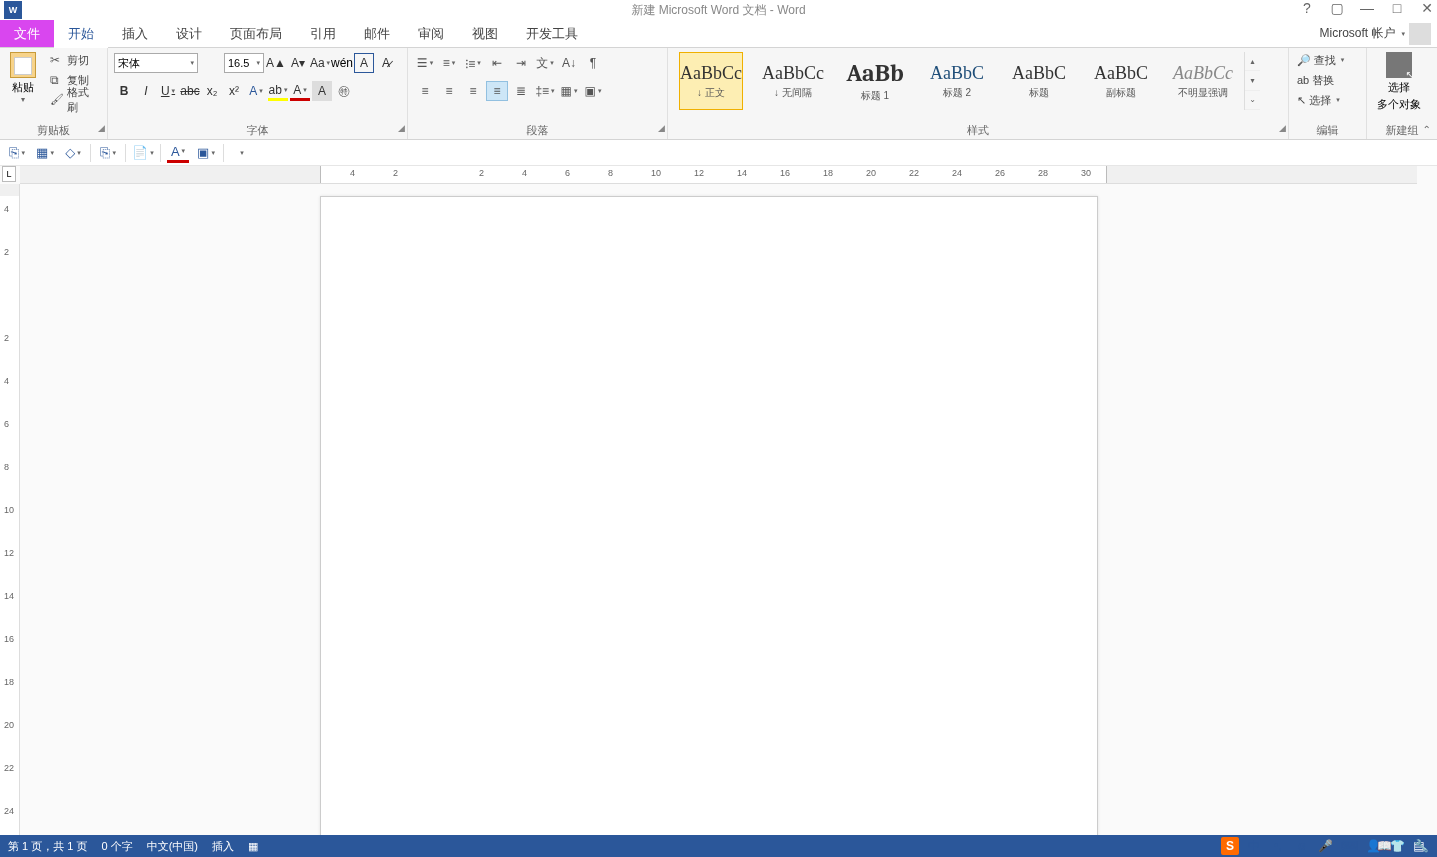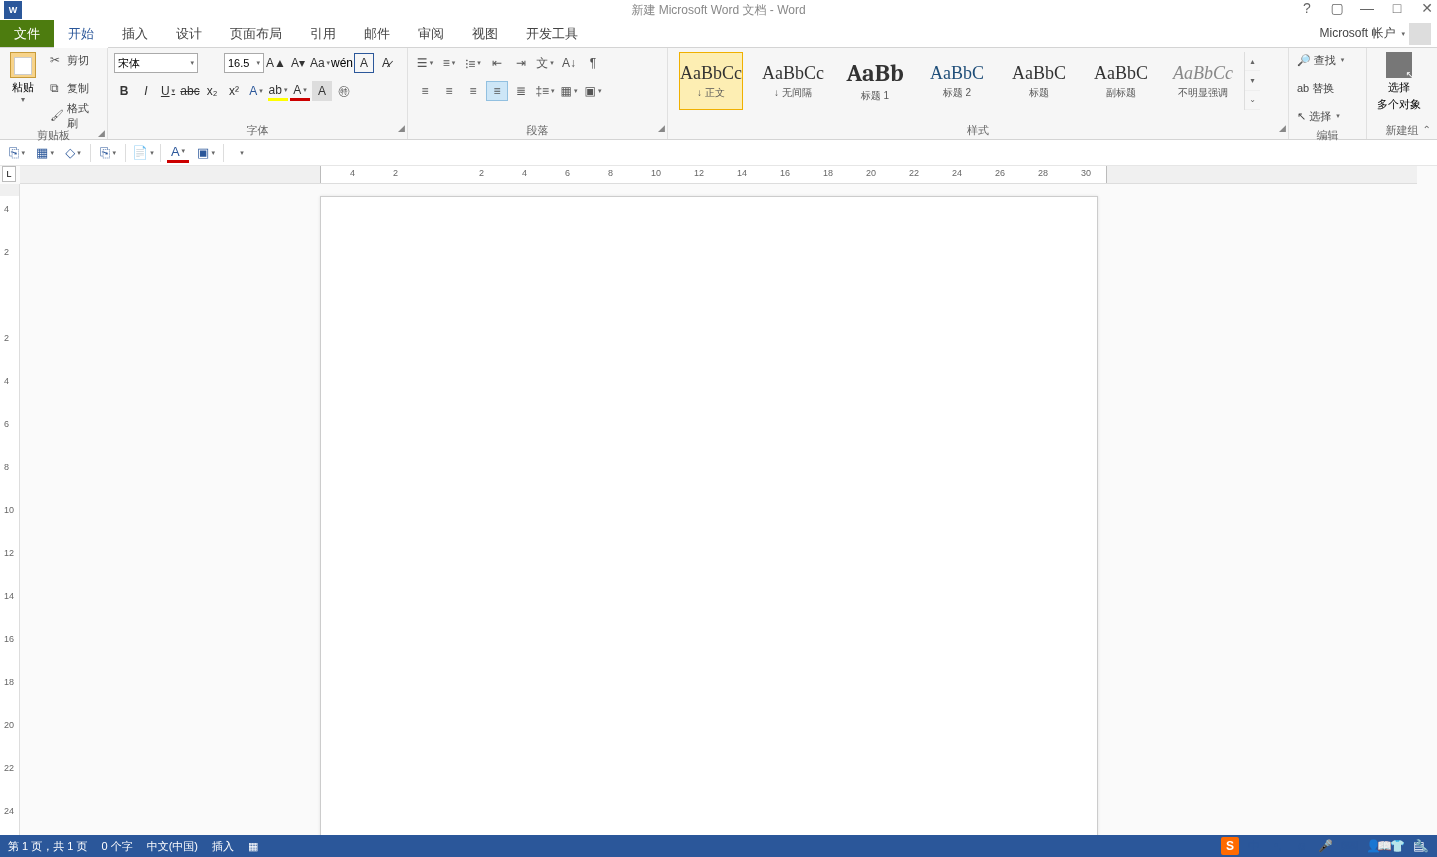--- a/index.html
+++ b/index.html
@@ -8,42 +8,42 @@
 
 .titlebar { height:20px; background:#fff; display:flex; align-items:center; position:relative; }
 .app-icon { width:18px; height:18px; margin-left:4px; background:#2b579a; color:#fff; font-size:9px; font-weight:bold; display:flex; align-items:center; justify-content:center; }
 .title-text { position:absolute; left:50%; transform:translateX(-50%); color:#888; font-size:12px; }
 .win-controls { position:absolute; right:2px; top:0; display:flex; gap:14px; align-items:center; }
 .win-btn { width:16px; height:16px; color:#666; font-size:14px; display:flex; align-items:center; justify-content:center; cursor:pointer; }
 
 
 .ribbon-hdr { height:28px; background:#fff; display:flex; align-items:stretch; border-bottom:1px solid #d4d4d4; }
 .tab { padding:0 14px; display:flex; align-items:center; font-size:13px; color:#444; cursor:pointer; }
-.tab.file { background:#4d7c0f; color:#fff; }
+.tab.file { background:#d946ef; color:#fff; }
 .tab.active { background:#fff; border-top:0; color:#2b579a; position:relative; }
 .tab.active::after { content:""; position:absolute; left:0; right:0; bottom:-1px; height:1px; background:#fff; }
 .hdr-spacer { flex:1; }
 .account { display:flex; align-items:center; gap:4px; padding:0 6px; color:#444; }
 .avatar { width:22px; height:22px; background:#ddd; }
 
 
 .ribbon { height:92px; background:#f6f6f6; border-bottom:1px solid #d4d4d4; display:flex; }
 .group { border-right:1px solid #e0e0e0; display:flex; flex-direction:column; }
 .group-body { flex:1; display:flex; align-items:flex-start; padding:2px 4px; }
 .group-label { height:16px; font-size:11px; color:#666; text-align:center; position:relative; }
 .group-label .launcher { position:absolute; right:2px; top:0; font-size:9px; color:#888; cursor:pointer; }
 
 .big-btn { display:flex; flex-direction:column; align-items:center; justify-content:center; padding:2px 6px; cursor:pointer; }
 .big-btn .ico { width:26px; height:26px; }
 .big-btn .lbl { font-size:11px; margin-top:2px; }
 .big-btn .chev { font-size:8px; color:#666; }
 .small-row { display:flex; align-items:center; gap:2px; height:22px; }
 .small-btn { padding:0 4px; height:20px; display:flex; align-items:center; gap:3px; cursor:pointer; font-size:11px; color:#444; }
 .small-btn .ico { width:14px; height:14px; }
-.vcol { display:flex; flex-direction:column; gap:8px; }
+.vcol { display:flex; flex-direction:column; gap:0; }
 .dd { font-size:7px; color:#666; margin-left:2px; }
 
 
 .ico-paste { background:linear-gradient(#f7d38a,#f7d38a); border:1px solid #c79b3a; position:relative; }
 .ico-paste::after { content:""; position:absolute; left:3px; top:4px; right:3px; bottom:2px; background:#fff; border:1px solid #ccc; }
 
 
 .ico-scissors::before { content:"✂"; color:#555; font-size:12px; }
 .ico-format::before { content:"🖌"; font-size:11px; }
 .ico-copy::before { content:"⧉"; font-size:12px; color:#555; }

